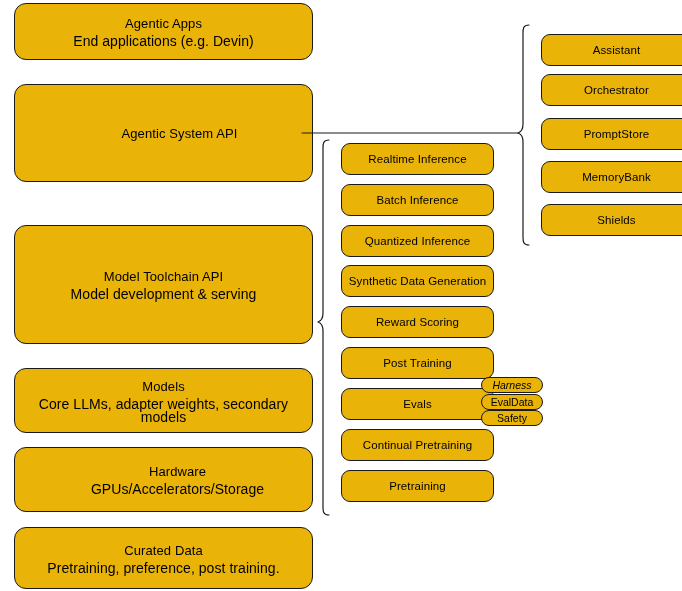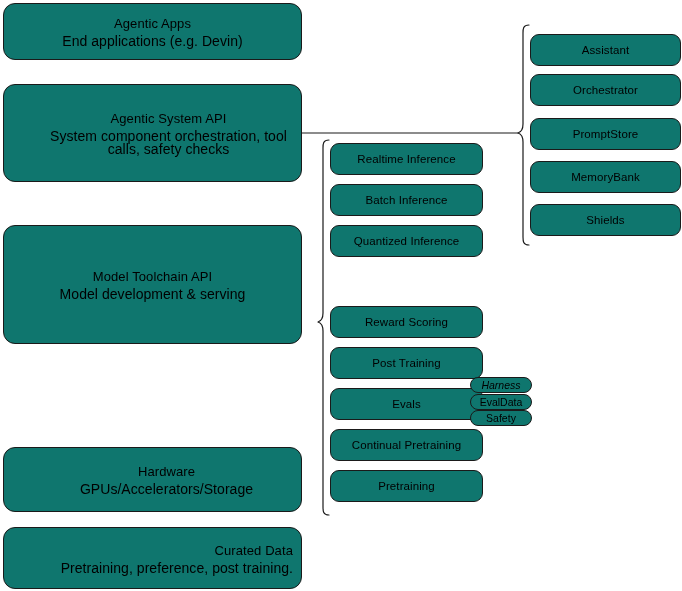--- a/index.html
+++ b/index.html
@@ -14,28 +14,29 @@
   #canvas {
     position: relative;
     width: 682px;
     height: 591px;
     background: #ffffff;
     overflow: hidden;
   }
   .node {
     position: absolute;
     box-sizing: border-box;
-    background: #0f766e;
+    background: #eab308;
     border: 1px solid #1a1a1a;
     display: flex;
     flex-direction: column;
     align-items: center;
     justify-content: center;
     text-align: center;
     color: #000000;
+    margin-left: 11px;
   }
   
   .layer {
     left: 3px;
     width: 299px;
     border-radius: 12px;
     padding: 4px 8px;
   }
   .layer .title {
     font-size: 13px;
@@ -118,48 +119,54 @@
              C 323 511, 323 515, 329 515"></path>
   </svg>
 
   <div class="node layer" style="top:3px; height:57px;">
     <div class="title">Agentic Apps</div>
     <div class="subtitle">End applications (e.g. Devin)</div>
   </div>
 
   <div class="node layer" style="top:84px; height:98px;padding-left:40px;">
     <div class="title">Agentic System API</div>
-    <div class="subtitle">System component orchestration, tool calls, safety checks</div>
   </div>
 
   <div class="node layer" style="top:225px; height:119px;">
     <div class="title">Model Toolchain API</div>
     <div class="subtitle">Model development &amp; serving</div>
   </div>
 
+  <div class="node layer" style="top:368px; height:65px;">
+    <div class="title">Models</div>
+    <div class="subtitle">Core LLMs, adapter weights, secondary models</div>
+  </div>
 
   <div class="node layer" style="top:447px; height:65px;padding-left:36px;">
     <div class="title">Hardware</div>
     <div class="subtitle">GPUs/Accelerators/Storage</div>
   </div>
 
-  <div class="node layer" style="top:527px; height:62px;align-items:flex-end;">
+  <div class="node layer" style="top:527px; height:62px;">
     <div class="title">Curated Data</div>
     <div class="subtitle">Pretraining, preference, post training.</div>
   </div>
 
   <div class="node chip chip-mid" style="top:143px;">
     <span>Realtime Inference</span>
   </div>
   <div class="node chip chip-mid" style="top:184px;">
     <span>Batch Inference</span>
   </div>
   <div class="node chip chip-mid" style="top:225px;">
     <span>Quantized Inference</span>
   </div>
+  <div class="node chip chip-mid" style="top:265px;">
+    <span>Synthetic Data Generation</span>
+  </div>
   <div class="node chip chip-mid" style="top:306px;">
     <span>Reward Scoring</span>
   </div>
   <div class="node chip chip-mid" style="top:347px;">
     <span>Post Training</span>
   </div>
   <div class="node chip chip-mid" style="top:388px;">
     <span>Evals</span>
   </div>
   <div class="node chip chip-mid" style="top:429px;">

